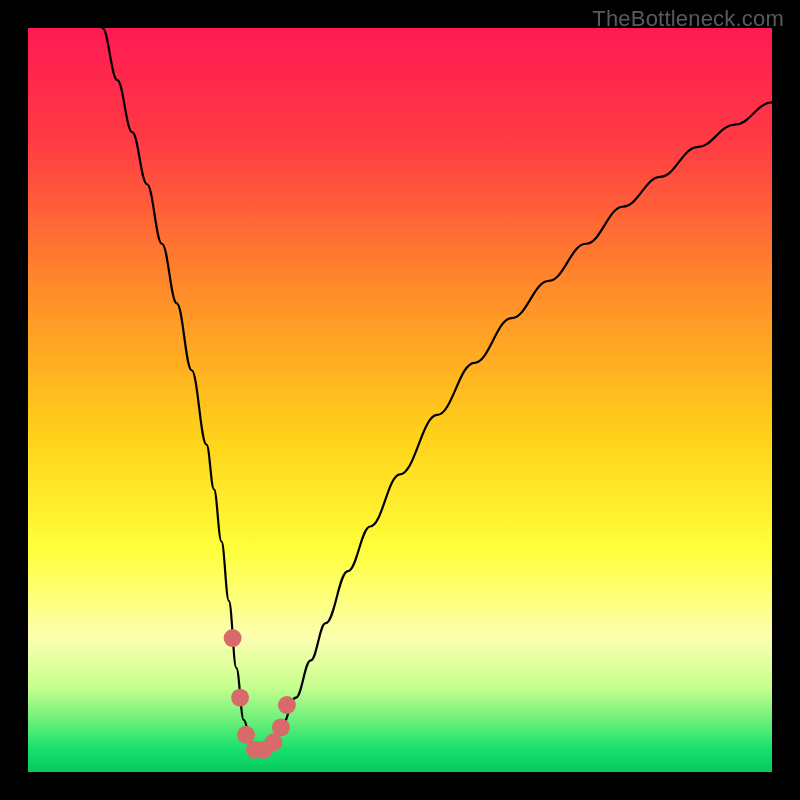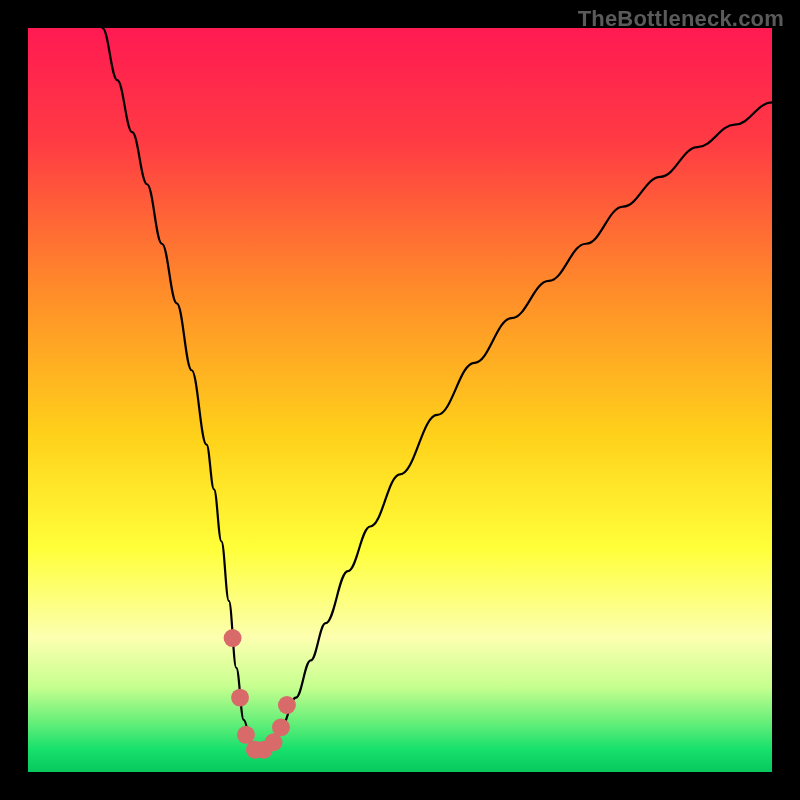--- a/index.html
+++ b/index.html
@@ -18,21 +18,21 @@
     width: 744px;
     height: 744px;
   }
   .watermark {
     position: absolute;
     top: 6px;
     right: 16px;
     color: #5a5a5a;
     font-size: 22px;
     letter-spacing: 0.2px;
-    font-weight: 700;
+    font-weight: 400;
   }
   svg {
     display: block;
   }
 </style>
 </head>
 <body>
 
 <div class="watermark">TheBottleneck.com</div>
 

